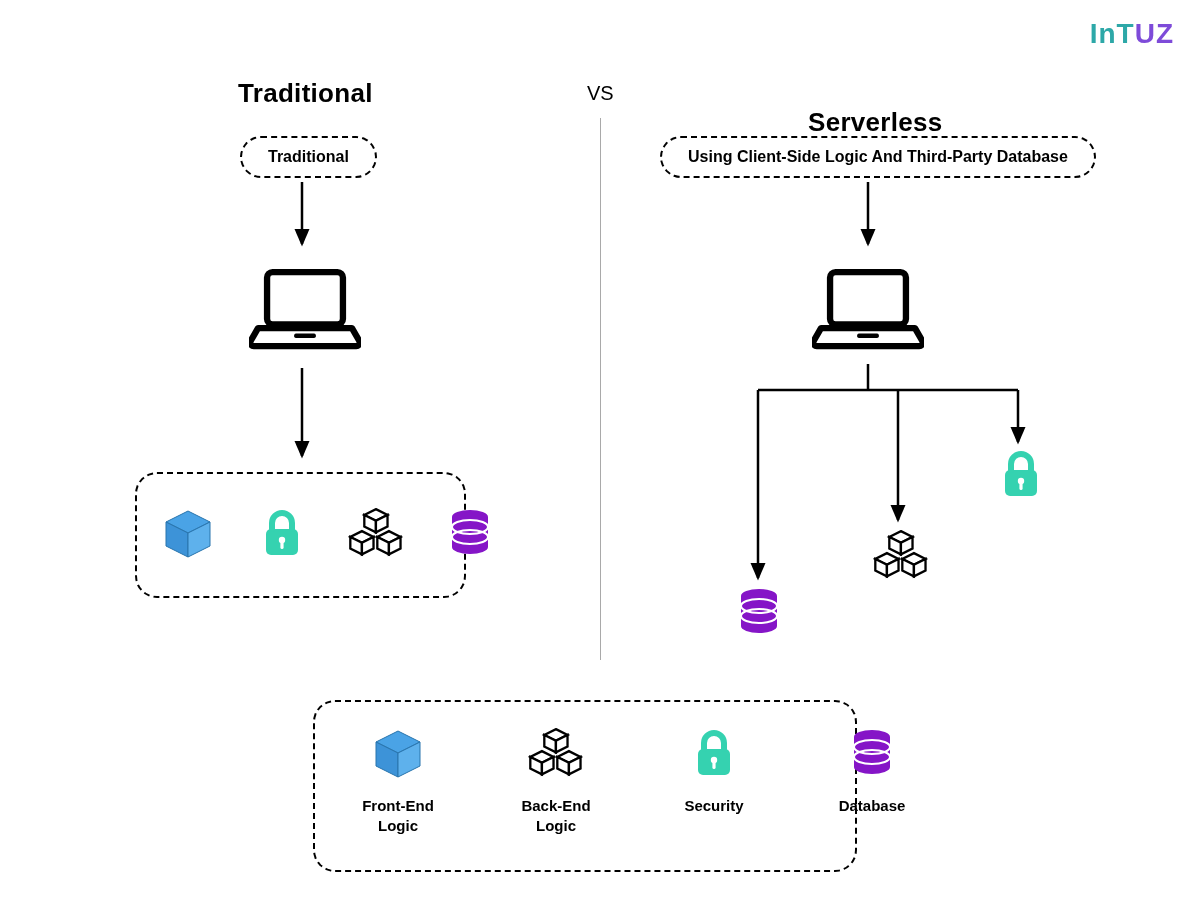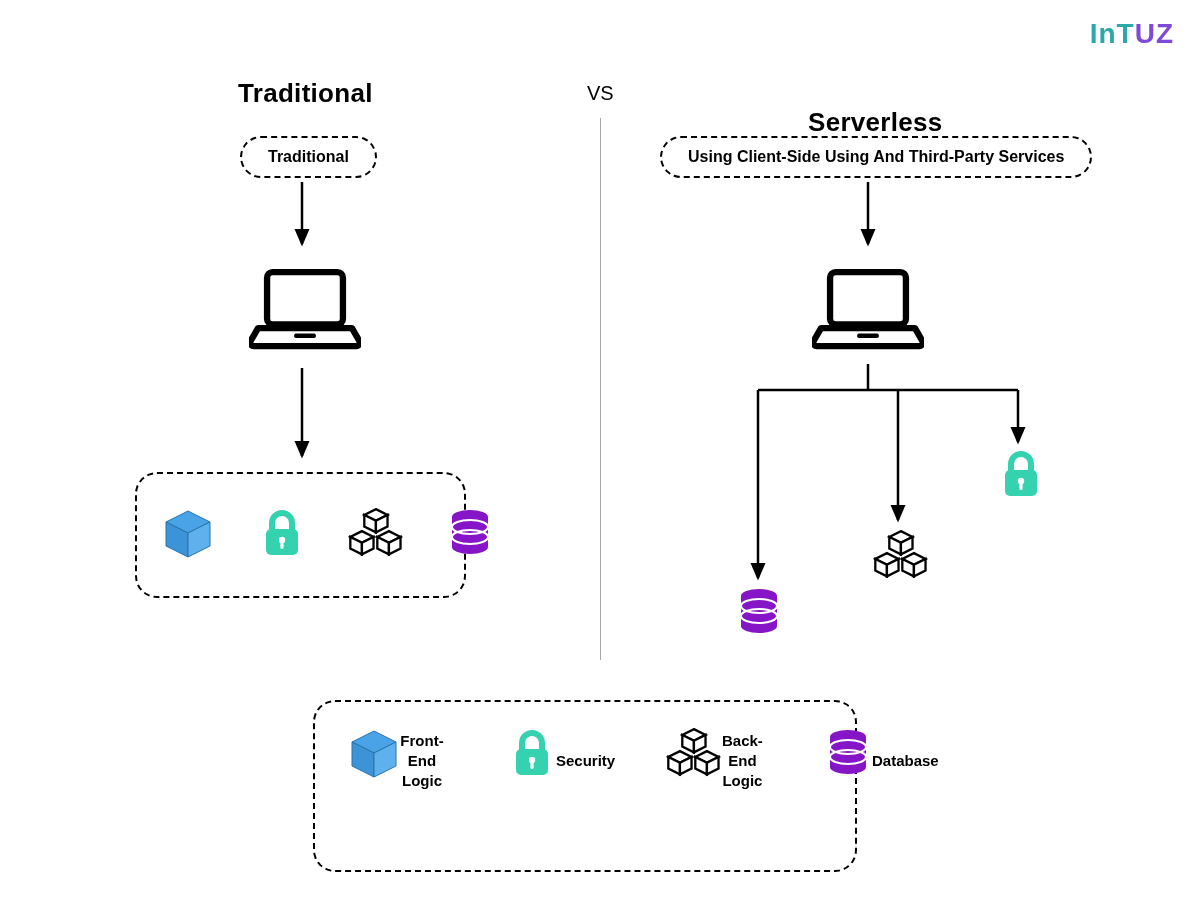--- a/index.html
+++ b/index.html
@@ -77,21 +77,21 @@
   }
   .box-trad{top:472px;left:135px;width:327px;height:122px;}
   .box-legend{top:700px;left:313px;width:540px;height:168px;}
 
   
   .row{position:absolute;display:flex;gap:38px;align-items:center;}
   .row.trad{left:160px;top:506px;}
   .row.trad .iconwrap{width:56px;height:56px;display:flex;align-items:center;justify-content:center;}
   
   .legend-row{position:absolute;left:350px;top:726px;display:flex;gap:62px;}
-  .legend-item{display:flex;align-items:center;width:96px;}
+  .legend-item{display:flex;flex-direction:column;align-items:center;width:96px;}
   .legend-item .iconwrap{width:56px;height:56px;display:flex;align-items:center;justify-content:center;margin-bottom:14px;}
   .legend-item span{font-size:15px;font-weight:600;text-align:center;line-height:1.35;}
 
   
   .abs-icon{position:absolute;}
   .db-srv{top:588px;left:735px;}
   .cubes-srv{top:530px;left:873px;}
   .lock-srv{top:450px;left:997px;}
 
   
@@ -161,21 +161,21 @@
   <span class="c1">InT</span><span class="c2">UZ</span>
 </div>
 
 <div class="heading left">Traditional</div>
 <div class="vs">VS</div>
 <div class="heading right">Serverless</div>
 
 <div class="vline"></div>
 
 <div class="pill trad">Traditional</div>
-<div class="pill srv">Using Client-Side Using And Third-Party Services</div>
+<div class="pill srv">Using Client-Side Logic And Third-Party Database</div>
 
 <div class="arrow" style="left:298px;top:182px;">
   <svg width="8" height="70">
       <line x1="4" y1="0" x2="4" y2="62" stroke="#000" stroke-width="2.5" marker-end="url(#arrowhead)"></line>
     </svg>
 </div>
 <div class="arrow" style="left:298px;top:368px;">
   <svg width="8" height="96">
       <line x1="4" y1="0" x2="4" y2="88" stroke="#000" stroke-width="2.5" marker-end="url(#arrowhead)"></line>
     </svg>
@@ -258,35 +258,35 @@
   <div class="legend-item">
     <div class="iconwrap">
         <svg width="48" height="50" viewBox="0 0 48 50">
           <use href="#ic-cube"></use>
         </svg>
       </div>
     <span>Front-End Logic</span>
   </div>
   <div class="legend-item">
     <div class="iconwrap">
+        <svg width="56" height="52" viewBox="0 0 56 52">
+          <use href="#ic-cubes"></use>
+        </svg>
+      </div>
+    <span>Back-End Logic</span>
+  </div>
+  <div class="legend-item">
+    <div class="iconwrap">
         <svg width="48" height="50" viewBox="0 0 48 50">
           <use href="#ic-lock"></use>
         </svg>
       </div>
     <span>Security</span>
   </div>
   <div class="legend-item">
     <div class="iconwrap">
-        <svg width="56" height="52" viewBox="0 0 56 52">
-          <use href="#ic-cubes"></use>
-        </svg>
-      </div>
-    <span>Back-End Logic</span>
-  </div>
-  <div class="legend-item">
-    <div class="iconwrap">
         <svg width="48" height="50" viewBox="0 0 48 50">
           <use href="#ic-database"></use>
         </svg>
       </div>
     <span>Database</span>
   </div>
 </div>
 
 </body></html>

